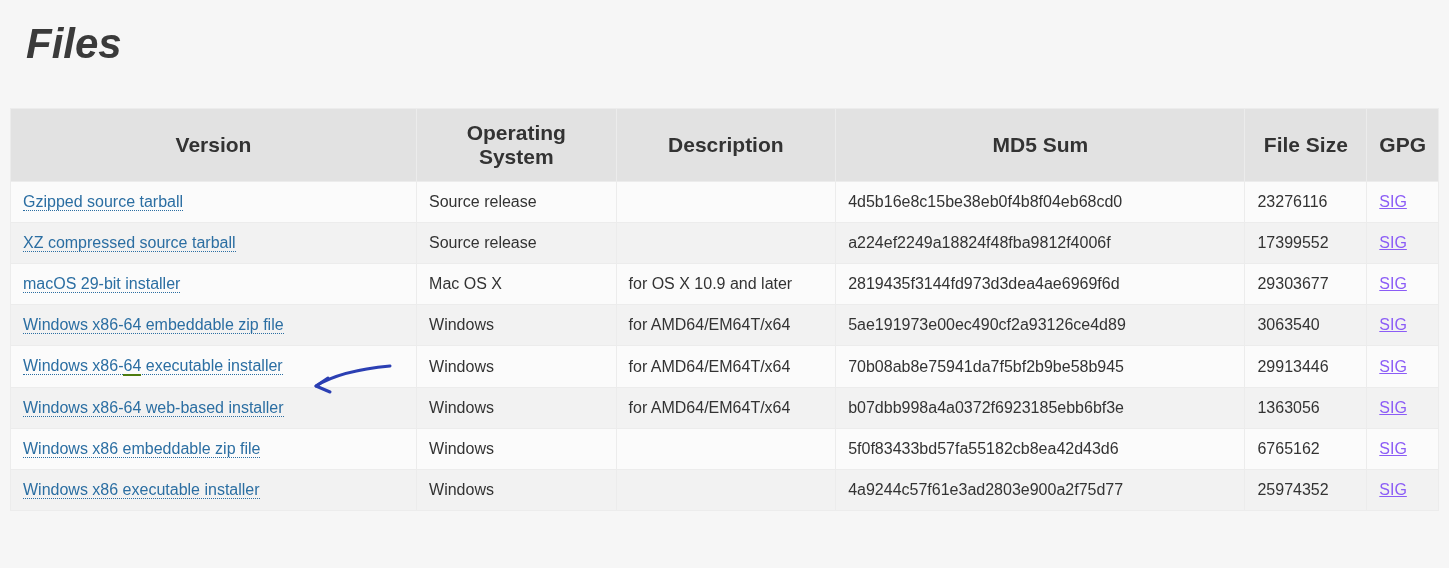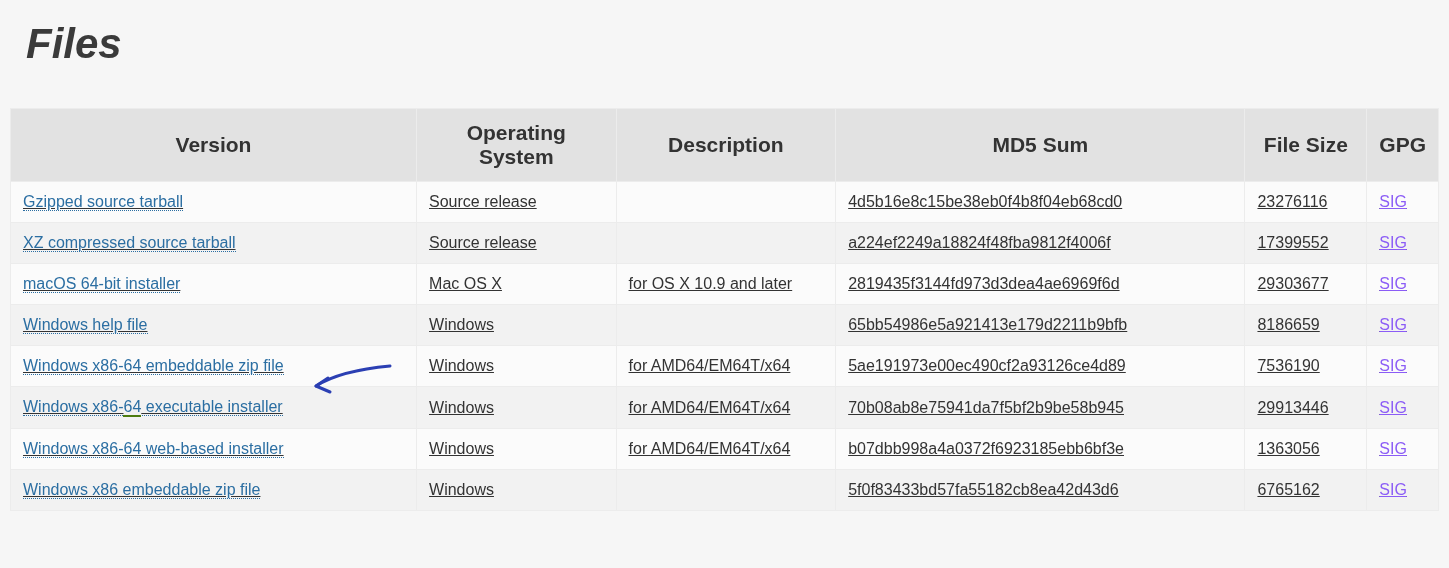--- a/index.html
+++ b/index.html
@@ -1,21 +1,21 @@
 <!DOCTYPE html>
 <html><head>
 <meta charset="utf-8">
 <style>
   html,body{margin:0;padding:0;background:#f6f6f6;}
   body{font-family:"Segoe UI","Helvetica Neue",Arial,sans-serif;color:#333;}
   .page{width:1449px;height:568px;background:#f6f6f6;position:relative;box-sizing:border-box;padding:0 10px;}
   h1.title{font-size:42px;font-weight:700;color:#3a3a3a;margin:16px;padding:4px 0 24px 0;font-style:italic;}
   table.files{width:100%;border-collapse:collapse;background:#fff;font-size:16px;color:#333;}
   table.files th{background:#e2e2e2;text-align:center;font-weight:700;font-size:21px;padding:12px 12px;color:#333;border:1px solid #ececec;}
-  table.files td{padding:11px 12px;border:1px solid #ececec;vertical-align:middle;text-decoration:underline;}
+  table.files td{padding:11px 12px;border:1px solid #ececec;vertical-align:middle;}
   table.files tbody tr:nth-child(even) td{background:#f2f2f2;}
   table.files tbody tr:nth-child(odd) td{background:#fbfbfb;}
   a.link{color:#2b6ea2;text-decoration:none;border-bottom:1px dotted #2b6ea2;}
   a.sig{color:#8b5cf6;text-decoration:underline;}
   .col-version{width:408px;}
   .col-os{width:200px;}
   .col-desc{width:220px;}
   .col-md5{width:410px;}
   .col-size{width:122px;}
   .col-gpg{width:68px;}
@@ -59,41 +59,33 @@
         </tr>
         <tr>
           <td><a href="#" class="link">XZ compressed source tarball</a></td>
           <td>Source release</td>
           <td></td>
           <td>a224ef2249a18824f48fba9812f4006f</td>
           <td>17399552</td>
           <td><a href="#" class="sig">SIG</a></td>
         </tr>
         <tr>
-          <td><a href="#" class="link">macOS 64-bit installer</a></td>
+          <td><a href="#" class="link">macOS 29-bit installer</a></td>
           <td>Mac OS X</td>
           <td>for OS X 10.9 and later</td>
           <td>2819435f3144fd973d3dea4ae6969f6d</td>
           <td>29303677</td>
           <td><a href="#" class="sig">SIG</a></td>
         </tr>
         <tr>
-          <td><a href="#" class="link">Windows help file</a></td>
-          <td>Windows</td>
-          <td></td>
-          <td>65bb54986e5a921413e179d2211b9bfb</td>
-          <td>8186659</td>
-          <td><a href="#" class="sig">SIG</a></td>
-        </tr>
-        <tr>
           <td><a href="#" class="link">Windows x86-64 embeddable zip file</a></td>
           <td>Windows</td>
           <td>for AMD64/EM64T/x64</td>
           <td>5ae191973e00ec490cf2a93126ce4d89</td>
-          <td>7536190</td>
+          <td>3063540</td>
           <td><a href="#" class="sig">SIG</a></td>
         </tr>
         <tr>
           <td><a href="#" class="link">Windows x86-<span class="underline-extra">64</span> executable installer</a></td>
           <td>Windows</td>
           <td>for AMD64/EM64T/x64</td>
           <td>70b08ab8e75941da7f5bf2b9be58b945</td>
           <td>29913446</td>
           <td><a href="#" class="sig">SIG</a></td>
         </tr>
@@ -106,20 +98,28 @@
           <td><a href="#" class="sig">SIG</a></td>
         </tr>
         <tr>
           <td><a href="#" class="link">Windows x86 embeddable zip file</a></td>
           <td>Windows</td>
           <td></td>
           <td>5f0f83433bd57fa55182cb8ea42d43d6</td>
           <td>6765162</td>
           <td><a href="#" class="sig">SIG</a></td>
         </tr>
+        <tr>
+          <td><a href="#" class="link">Windows x86 executable installer</a></td>
+          <td>Windows</td>
+          <td></td>
+          <td>4a9244c57f61e3ad2803e900a2f75d77</td>
+          <td>25974352</td>
+          <td><a href="#" class="sig">SIG</a></td>
+        </tr>
       </tbody>
 </table>
 
 <div class="arrow-wrap">
   <svg width="90" height="40" viewBox="0 0 90 40">
     <path d="M82 4 C 60 6, 30 10, 8 24" stroke="#2b3fb3" stroke-width="3" fill="none" stroke-linecap="round"></path>
     <path d="M8 24 L20 16 M8 24 L22 30" stroke="#2b3fb3" stroke-width="3" fill="none" stroke-linecap="round"></path>
   </svg>
 </div>
 

